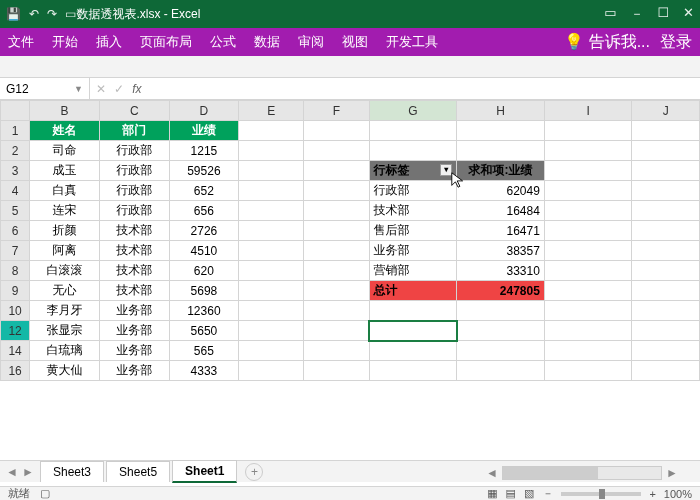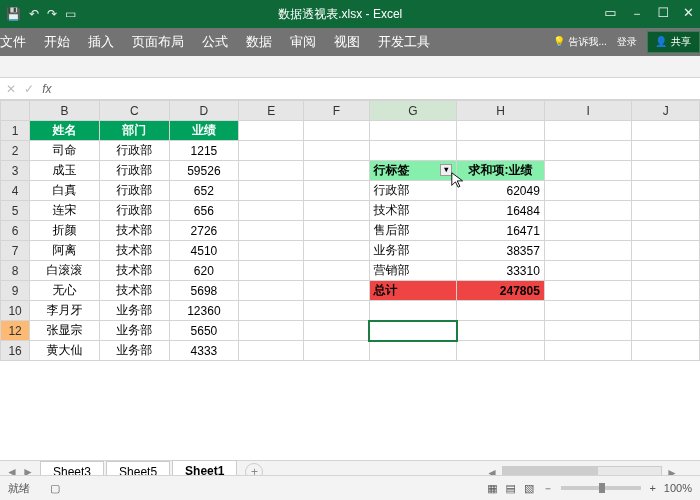--- a/index.html
+++ b/index.html
@@ -1,65 +1,65 @@
 <!DOCTYPE html>
 <html><head>
 <meta charset="utf-8">
 <style>
 *{box-sizing:border-box;margin:0;padding:0;font-family:"Microsoft YaHei","Segoe UI",sans-serif}
 body{background:#fff;width:700px;height:500px;overflow:hidden;position:relative;font-size:12px}
 .titlebar{background:#0e6837;height:28px;display:flex;align-items:center;color:#fff;padding:0 6px}
 .qat{display:flex;gap:8px;align-items:center}
 .qat span{opacity:.9}
-.title{flex:1;text-align:center;font-size:12px}
+.title{flex:1;font-size:12px}
 .winbtns{display:flex;gap:14px;font-size:13px}
 .winbtns span{opacity:.9}
-.ribbon{background:#737373;height:28px;display:flex;align-items:center;padding:0 0;color:#fff;gap:18px;font-size:13px}
+.ribbon{background:#a21caf;height:28px;display:flex;align-items:center;padding:0 8px;color:#fff;gap:18px;font-size:13px}
 .ribbon .tab{cursor:pointer}
-.ribbon .right{margin-left:auto;display:flex;gap:10px;align-items:center;font-size:10px}
+.ribbon .right{margin-left:auto;display:flex;gap:10px;align-items:center;font-size:16px}
 .sharebtn{background:#0a5a2e;padding:3px 8px;border:1px solid #fff3}
 .toolbar{background:#f3f3f3;height:22px;border-bottom:1px solid #d4d4d4}
 .namebox-row{display:flex;align-items:center;height:22px;border-bottom:1px solid #d4d4d4;background:#fff}
 .namebox{width:90px;border-right:1px solid #d4d4d4;padding:2px 6px;height:100%;display:flex;align-items:center;justify-content:space-between}
 .namebox .dd{color:#888;font-size:9px}
 .fxbar{flex:1;display:flex;align-items:center;gap:8px;padding:0 6px}
 .fxbar .fx{font-style:italic;color:#666}
 .grid-wrap{position:relative;height:352px;overflow:hidden;background:#fff}
 table{border-collapse:collapse;table-layout:fixed;width:700px}
 th,td{border:1px solid #d4d4d4;height:20px;font-size:12px;padding:0 4px;text-align:center;white-space:nowrap;overflow:hidden}
 th{background:#e6e6e6;font-weight:normal;color:#333}
 .rowhdr{background:#e6e6e6;text-align:center;width:26px;color:#333}
 .corner{background:#e6e6e6;width:26px}
 .colB,.colC,.colD{width:62px}
 .colE,.colF{width:58px}
 .colG,.colH{width:78px}
 .colI{width:78px}
 .colJ{width:60px}
 .hdr-green{background:#00a15c;color:#fff;font-weight:bold}
-.pt-hdr{background:#86efac;text-align:left;font-weight:bold}
+.pt-hdr{background:#737373;text-align:left;font-weight:bold}
 .pt-cell{text-align:left}
 .pt-num{text-align:right}
 .pt-total{background:#ef4444;font-weight:bold}
 .selected{outline:2px solid #1a7e43;outline-offset:-1px;background:#fff}
 .cursor{position:absolute;left:450px;top:71px;pointer-events:none}
 .cursor svg{width:18px;height:18px}
 .sheet-tabs{position:absolute;bottom:18px;left:0;right:0;height:22px;background:#f3f3f3;border-top:1px solid #d4d4d4;display:flex;align-items:center;padding-left:40px;gap:2px;font-size:12px}
 .sheet-tabs .navbtn{position:absolute;left:6px;color:#888;display:flex;gap:4px}
 .stab{padding:3px 12px;background:#fff;border:1px solid #ccc;border-bottom:none;cursor:pointer}
 .stab.active{border-bottom:2px solid #0e6837;font-weight:bold}
 .addsheet{margin-left:6px;color:#888;width:18px;height:18px;border:1px solid #ccc;border-radius:50%;display:flex;align-items:center;justify-content:center;font-size:12px}
 .hscroll{position:absolute;right:18px;bottom:18px;width:200px;height:18px;background:#f3f3f3;display:flex;align-items:center}
 .hscroll .track{flex:1;height:14px;background:#e8e8e8;border:1px solid #ccc;position:relative}
 .hscroll .thumb{position:absolute;left:0;width:60%;height:100%;background:#cdcdcd}
-.statusbar{position:absolute;bottom:0;left:0;right:0;height:25px;background:#f3f3f3;border-top:1px solid #d4d4d4;display:flex;align-items:center;padding:0 8px;font-size:11px;color:#555;gap:20px}
+.statusbar{position:absolute;bottom:0;left:0;right:0;height:14px;background:#f3f3f3;border-top:1px solid #d4d4d4;display:flex;align-items:center;padding:0 8px;font-size:11px;color:#555;gap:10px}
 .statusbar .right{margin-left:auto;display:flex;gap:8px;align-items:center}
 .zoom-track{width:80px;height:4px;background:#ccc;position:relative}
 .zoom-thumb{position:absolute;left:38px;top:-3px;width:6px;height:10px;background:#888}
 .colhdr-sel{background:#d3e5d3}
-.rowhdr-sel{background:#fdba74}
+.rowhdr-sel{background:#14b8a6}
 .ddarrow{display:inline-block;width:12px;height:12px;border:1px solid #999;background:#f0f0f0;font-size:8px;line-height:10px;text-align:center;float:right;margin-top:2px}
 </style>
 </head>
 <body>
 
 <div class="titlebar">
   <div class="qat">
     <span>💾</span>
     <span>↶</span>
     <span>↷</span>
@@ -80,27 +80,30 @@
   <span class="tab">插入</span>
   <span class="tab">页面布局</span>
   <span class="tab">公式</span>
   <span class="tab">数据</span>
   <span class="tab">审阅</span>
   <span class="tab">视图</span>
   <span class="tab">开发工具</span>
   <div class="right">
     <span>💡 <span>告诉我...</span></span>
     <span>登录</span>
-    <span class="sharebtn">👤 <span>共享</span></span>
   </div>
 </div>
 
 <div class="toolbar"></div>
 
 <div class="namebox-row">
+  <div class="namebox">
+    <span>G12</span>
+    <span class="dd">▼</span>
+  </div>
   <div class="fxbar">
     <span style="color:#bbb">✕</span>
     <span style="color:#bbb">✓</span>
     <span class="fx">fx</span>
   </div>
 </div>
 
 <div class="grid-wrap">
 <table>
 <tbody>
@@ -242,20 +245,32 @@
           <td>业务部</td>
           <td>5650</td>
           <td></td>
           <td></td>
           <td class="selected"></td>
           <td></td>
           <td></td>
           <td></td>
         </tr>
 <tr>
+          <th class="rowhdr">14</th>
+          <td>白琉璃</td>
+          <td>业务部</td>
+          <td>565</td>
+          <td></td>
+          <td></td>
+          <td></td>
+          <td></td>
+          <td></td>
+          <td></td>
+        </tr>
+<tr>
           <th class="rowhdr">16</th>
           <td>黄大仙</td>
           <td>业务部</td>
           <td>4333</td>
           <td></td>
           <td></td>
           <td></td>
           <td></td>
           <td></td>
           <td></td>

